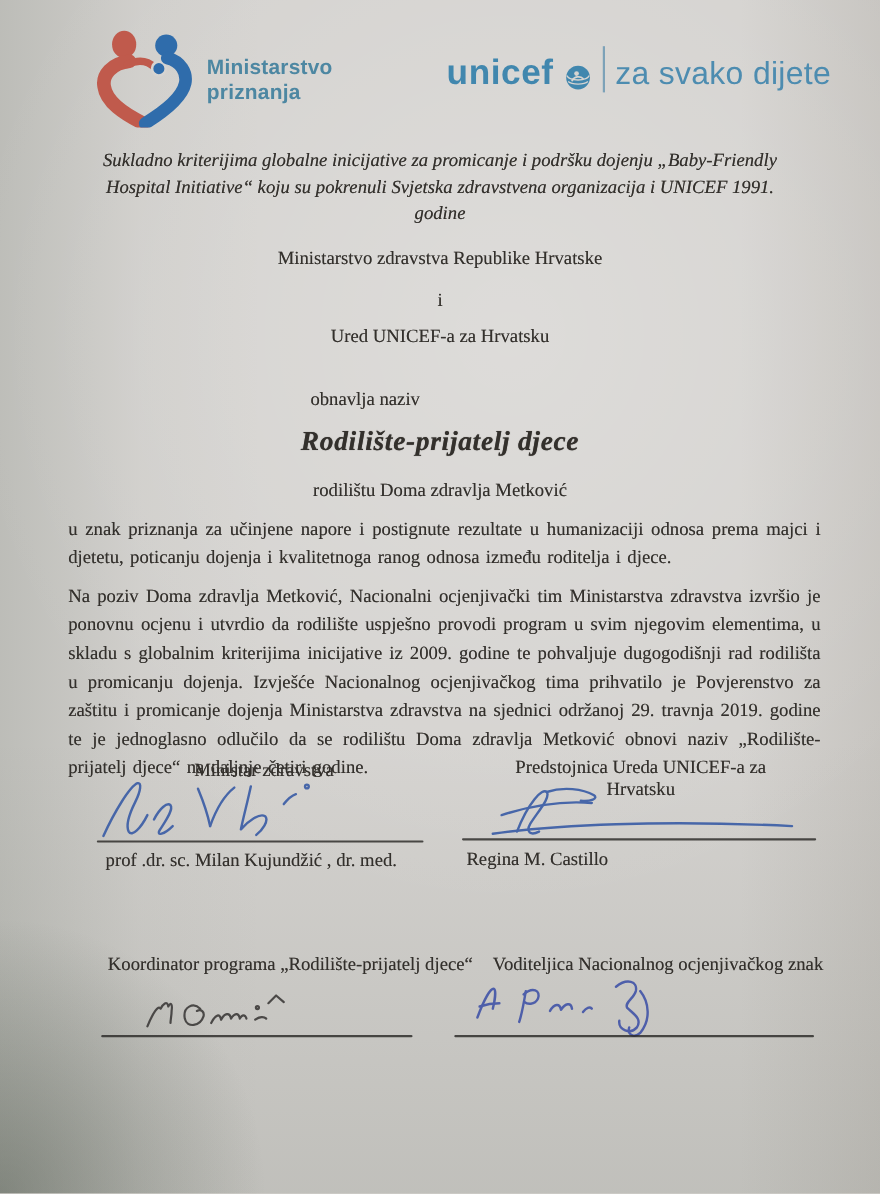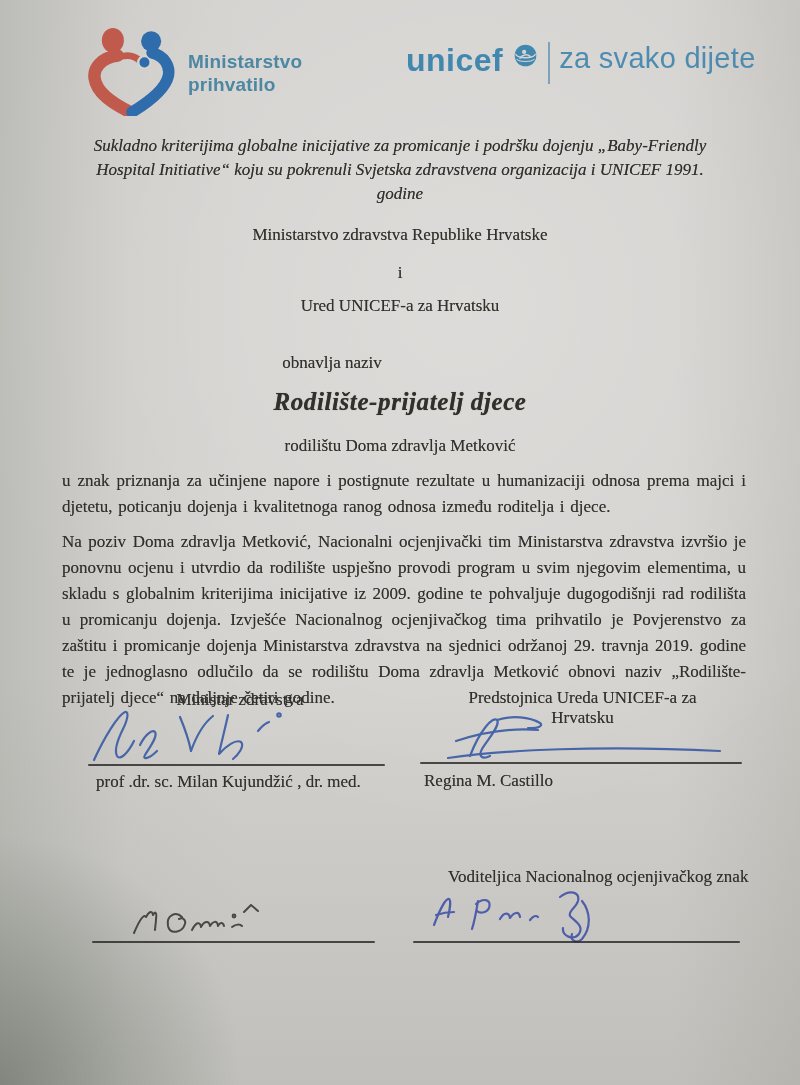--- a/index.html
+++ b/index.html
@@ -23,21 +23,21 @@
   .centered{text-align:center;}
   .prelines{white-space:pre-line;}
 
   
   .ministry{display:flex;align-items:flex-start;gap:12px;}
   .ministry-label{
     font-family:"Liberation Sans", sans-serif;
     font-size:19px;line-height:1.22;font-weight:600;
     color:#4d87a2;margin-top:24px;letter-spacing:0.2px;
   }
-  .unicef{display:flex;align-items:flex-start;gap:9px;}
+  .unicef{display:flex;align-items:flex-end;gap:9px;}
   .unicef-word{
     font-family:"Liberation Sans", sans-serif;
     font-size:32px;font-weight:600;color:#4187ae;letter-spacing:0.5px;
   }
   .unicef-divider{width:2px;height:42px;background:#7da2b8;}
   .unicef-tagline{
     font-family:"Liberation Sans", sans-serif;
     font-size:29px;font-weight:400;color:#4d8cb0;letter-spacing:0.3px;
   }
 
@@ -68,21 +68,21 @@
   <div class="abs ministry" style="left:88px;top:26px;">
     <svg width="88" height="90" viewBox="0 0 92 94">
       <ellipse cx="26" cy="15" rx="11.5" ry="13" fill="#c05a4c"></ellipse>
       <path d="M31,31 C14,33 5,44 7,55 C9,70 26,81 44,90" stroke="#c05a4c" stroke-width="13" fill="none" stroke-linecap="round"></path>
       <path d="M29,34 C40,29 49,31 55,37" stroke="#c05a4c" stroke-width="7" fill="none" stroke-linecap="round"></path>
       <circle cx="66" cy="16" r="10.5" fill="#2f6cab"></circle>
       <circle cx="59" cy="38" r="6.5" fill="#2f6cab" stroke="#d6d4d1" stroke-width="2.5"></circle>
       <path d="M67,28 C80,31 86,42 84,52 C81,66 64,79 46,90" stroke="#2f6cab" stroke-width="12" fill="none" stroke-linecap="round"></path>
     </svg>
     <div class="ministry-label prelines">Ministarstvo
-prihvatilo</div>
+priznanja</div>
   </div>
 
   <div class="abs unicef" style="left:406px;top:42px;">
     <span class="unicef-word">unicef</span>
     <svg width="27" height="27" viewBox="0 0 30 30">
       <circle cx="15" cy="15" r="12" fill="#4187ae"></circle>
       <path d="M4,13 a11,4.5 0 0 0 22,0" stroke="#d6d4d1" stroke-width="1.4" fill="none"></path>
       <path d="M5,19 a11,4.5 0 0 0 20,0" stroke="#d6d4d1" stroke-width="1.2" fill="none"></path>
       <circle cx="13.5" cy="11" r="2.4" fill="#d6d4d1"></circle>
       <path d="M9,18 C11,14 17,13 20,16" stroke="#d6d4d1" stroke-width="1.8" fill="none" stroke-linecap="round"></path>
@@ -127,20 +127,21 @@
     <g stroke="#3c5ea6" stroke-width="2.2" opacity="0.92">
       <path d="M38,46 C48,20 61,6 65,10 C69,15 56,29 50,39 C46,46 50,50 58,46"></path>
       <path d="M65,10 C80,5 98,7 108,13 C112,16 105,19 96,18"></path>
       <path d="M24,31 C52,22 82,18 106,20"></path>
       <path d="M16,48 C70,40 170,35 288,41"></path>
     </g>
   </svg>
   <div class="abs sig-line" style="left:420px;top:762px;width:322px;"></div>
   <div class="abs sig-name" style="left:424px;top:771px;">Regina M. Castillo</div>
 
+  <div class="abs sig-role" style="left:98px;top:867px;">Koordinator programa „Rodilište-prijatelj djece“</div>
   <div class="abs sig-role" style="left:448px;top:867px;">Voditeljica Nacionalnog ocjenjivačkog znak</div>
 
   <svg class="abs signature" style="left:122px;top:899px;" width="185" height="44" viewBox="0 0 185 44">
     <g stroke="#3d3b3a" stroke-width="2" opacity="0.9">
       <path d="M12,34 C17,22 22,14 24,18 C26,14 30,10 31,16 C33,12 35,13 34,20 C34,24 33,28 33,31"></path>
       <path d="M60,18 C54,12 44,16 46,27 C48,36 60,34 63,25 C64,21 61,18 57,20"></path>
       <path d="M70,31 C74,23 78,22 79,28 C82,22 87,21 88,27 C91,22 95,21 96,27 C98,23 101,23 102,27"></path>
       <path d="M110,28 C114,25 118,25 120,27"></path>
       <circle cx="112" cy="17" r="1.4" fill="#3d3b3a"></circle>
       <path d="M122,13 L129,6 L136,12"></path>

